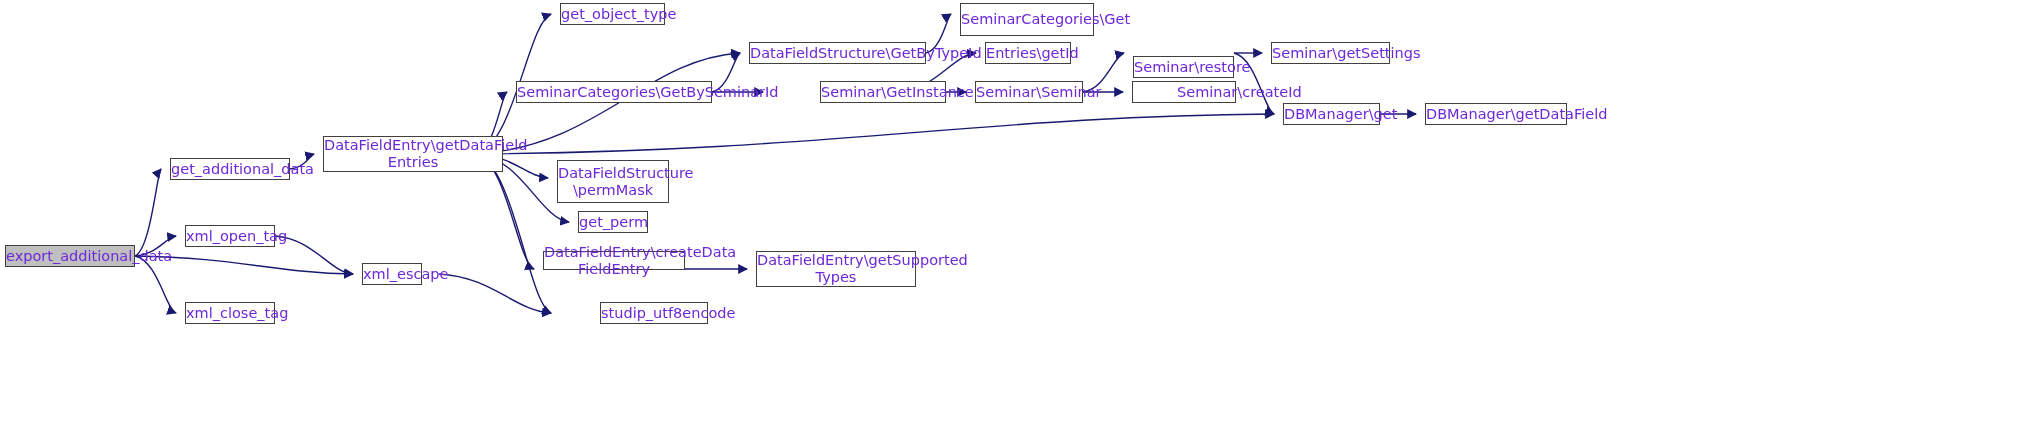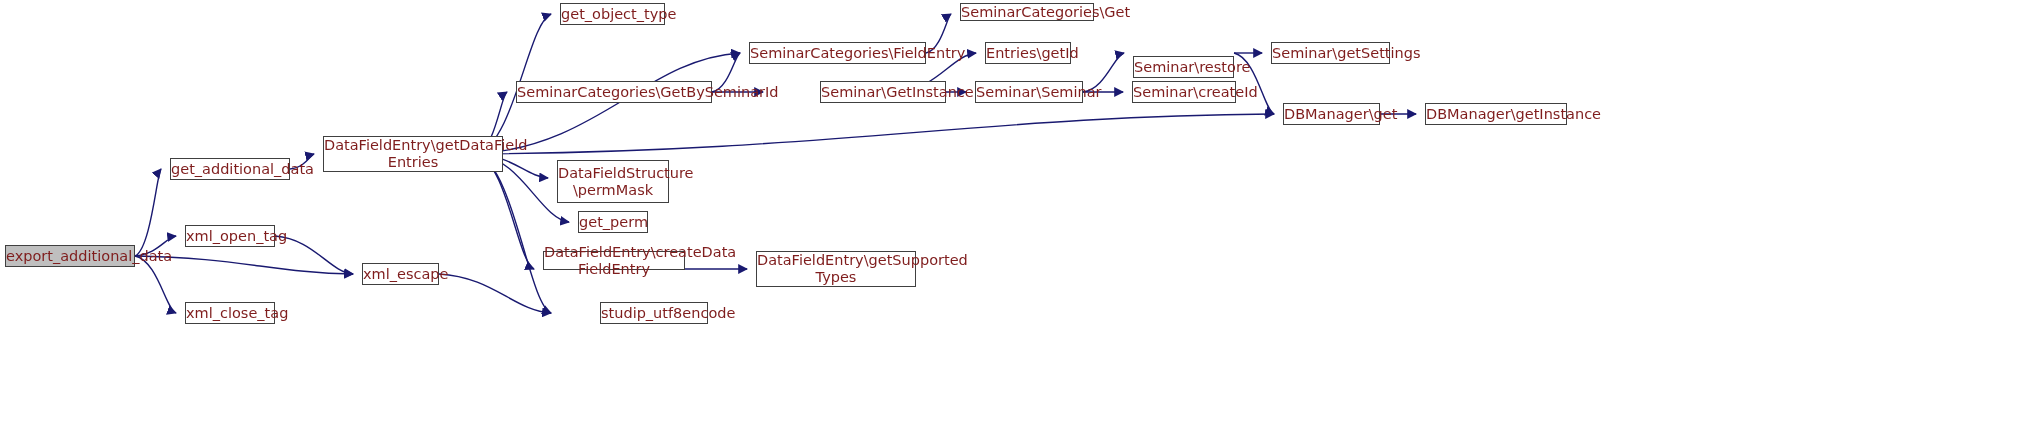--- a/index.html
+++ b/index.html
@@ -23,21 +23,21 @@
     top: 0;
     width: 2029px;
     height: 427px;
     pointer-events: none;
   }
   .node {
     position: absolute;
     box-sizing: border-box;
     border: 1px solid #404040;
     background: #ffffff;
-    color: #7f1d1d;
+    color: #6d28d9;
     font-size: 14.5px;
     line-height: 17px;
     text-align: center;
     display: flex;
     align-items: center;
     justify-content: center;
     white-space: pre-line;
     letter-spacing: 0px;
     z-index: 2;
   }
@@ -87,37 +87,37 @@
         <path d="M 1380 114 C 1400.25 114, 1407.9 114, 1416 114" fill="none" stroke="#191970" stroke-width="1.4" marker-end="url(#arrow)"></path>
         <path d="M 685 269 C 716.95 269, 729.02 269, 747 269" fill="none" stroke="#191970" stroke-width="1.4" marker-end="url(#arrow)"></path>
         <path d="M 439 274 C 493.45 277.12, 514.02 310.66, 551 313" fill="none" stroke="#191970" stroke-width="1.4" marker-end="url(#arrow)"></path>
       </g>
   </svg>
   <div id="nodes-group">
       <div class="node highlight" style="left: 5px; top: 245px; width: 130px; height: 22px;"><span>export_additional_data</span></div>
       <div class="node" style="left: 170px; top: 158px; width: 120px; height: 22px;"><span>get_additional_data</span></div>
       <div class="node" style="left: 185px; top: 225px; width: 90px; height: 22px;"><span>xml_open_tag</span></div>
       <div class="node" style="left: 185px; top: 302px; width: 90px; height: 22px;"><span>xml_close_tag</span></div>
-      <div class="node" style="left: 362px; top: 263px; width: 77px; height: 22px;"><span>xml_escape</span></div>
+      <div class="node" style="left: 362px; top: 263px; width: 60px; height: 22px;"><span>xml_escape</span></div>
       <div class="node" style="left: 323px; top: 136px; width: 180px; height: 36px;"><span>DataFieldEntry\getDataField
 Entries</span></div>
       <div class="node" style="left: 560px; top: 3px; width: 105px; height: 22px;"><span>get_object_type</span></div>
       <div class="node" style="left: 516px; top: 81px; width: 196px; height: 22px;"><span>SeminarCategories\GetBySeminarId</span></div>
       <div class="node" style="left: 557px; top: 160px; width: 112px; height: 43px;"><span>DataFieldStructure
 \permMask</span></div>
       <div class="node" style="left: 578px; top: 211px; width: 70px; height: 22px;"><span>get_perm</span></div>
       <div class="node" style="left: 543px; top: 251px; width: 142px; height: 19px;"><span>DataFieldEntry\createData
 FieldEntry</span></div>
       <div class="node" style="left: 560px; top: 302px; width: 108px; height: 22px; margin-left: 40px;"><span>studip_utf8encode</span></div>
-      <div class="node" style="left: 749px; top: 42px; width: 177px; height: 22px;"><span>SeminarCategories\FieldEntry</span></div>
+      <div class="node" style="left: 749px; top: 42px; width: 177px; height: 22px;"><span>DataFieldStructure\GetByTypeId</span></div>
       <div class="node" style="left: 772px; top: 81px; width: 126px; height: 22px; margin-left: 48px;"><span>Seminar\GetInstance</span></div>
       <div class="node" style="left: 756px; top: 251px; width: 160px; height: 36px;"><span>DataFieldEntry\getSupported
 Types</span></div>
-      <div class="node" style="left: 960px; top: 3px; width: 134px; height: 18px; justify-content: flex-end;"><span>SeminarCategories\Get</span></div>
+      <div class="node" style="left: 960px; top: 3px; width: 134px; height: 33px; justify-content: flex-end;"><span>SeminarCategories\Get</span></div>
       <div class="node" style="left: 985px; top: 42px; width: 86px; height: 22px;"><span>Entries\getId</span></div>
       <div class="node" style="left: 975px; top: 81px; width: 108px; height: 22px;"><span>Seminar\Seminar</span></div>
       <div class="node" style="left: 1133px; top: 56px; width: 101px; height: 22px; justify-content: center;"><span>Seminar\restore</span></div>
-      <div class="node" style="left: 1132px; top: 81px; width: 104px; height: 22px;"><span>Seminar\createId</span></div>
+      <div class="node" style="left: 1132px; top: 81px; width: 104px; height: 22px; padding-left: 44px;"><span>Seminar\createId</span></div>
       <div class="node" style="left: 1271px; top: 42px; width: 119px; height: 22px;"><span>Seminar\getSettings</span></div>
       <div class="node" style="left: 1283px; top: 103px; width: 97px; height: 22px;"><span>DBManager\get</span></div>
-      <div class="node" style="left: 1425px; top: 103px; width: 142px; height: 22px;"><span>DBManager\getInstance</span></div>
+      <div class="node" style="left: 1425px; top: 103px; width: 142px; height: 22px;"><span>DBManager\getDataField</span></div>
     </div>
 </div>
 
 </body></html>

